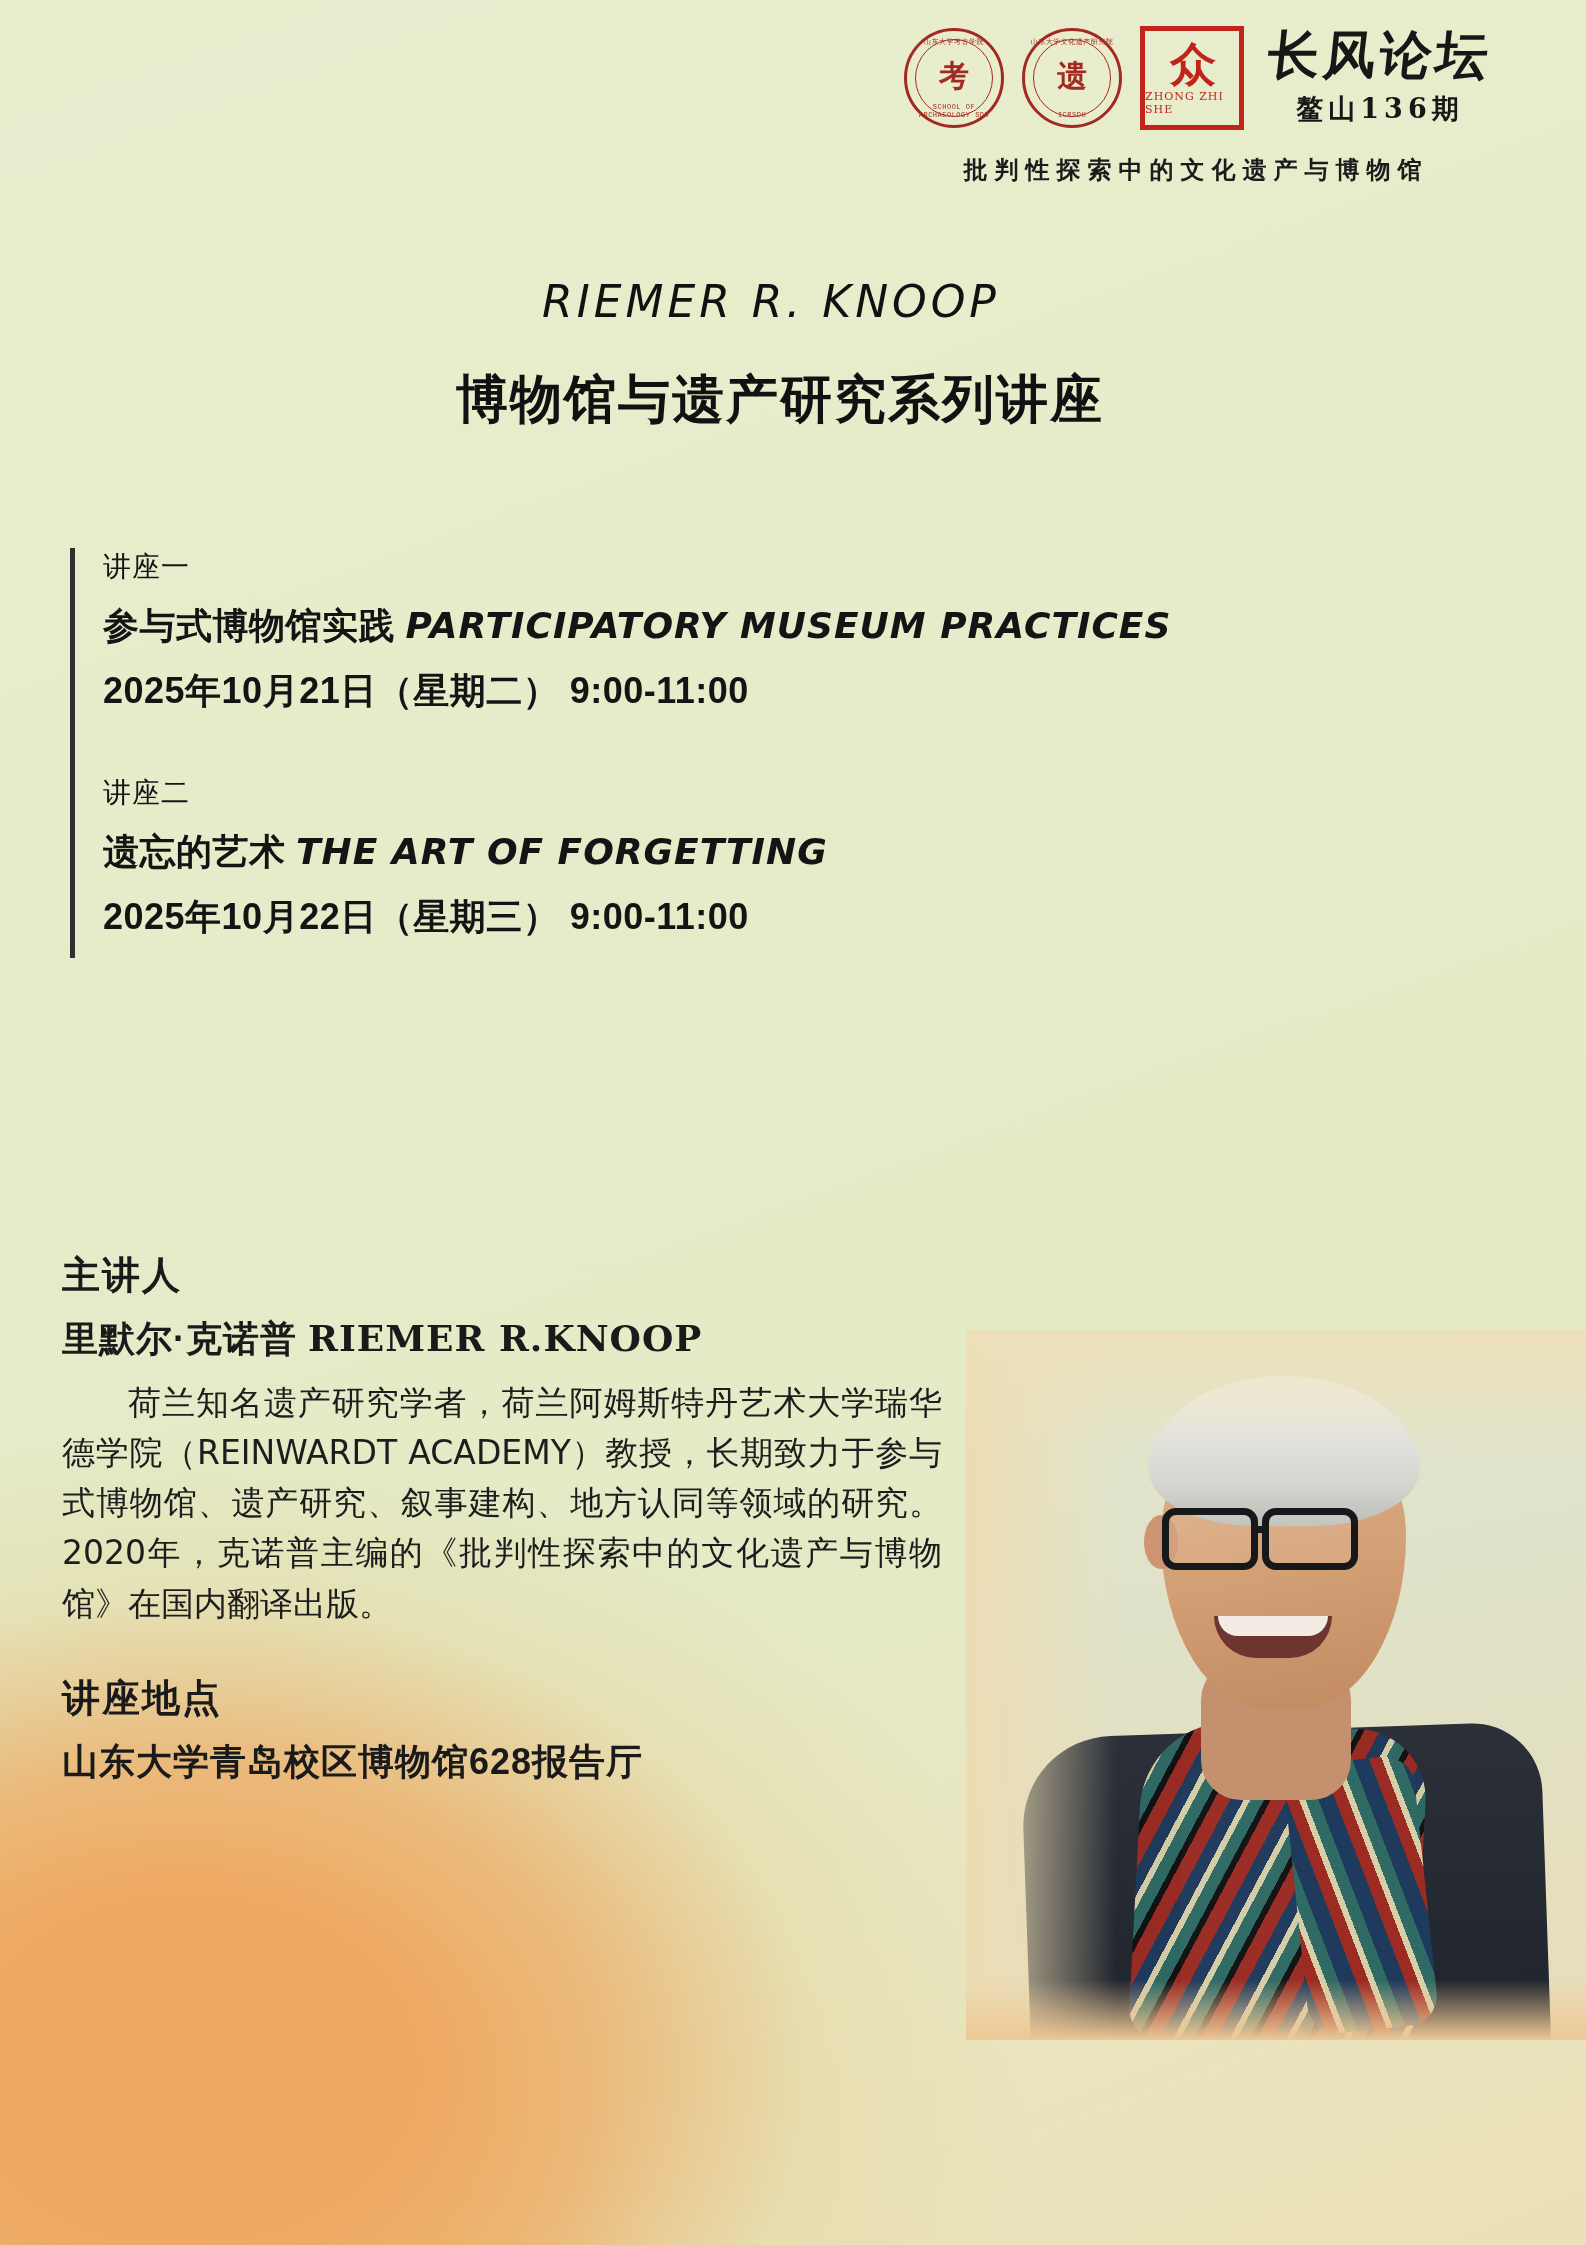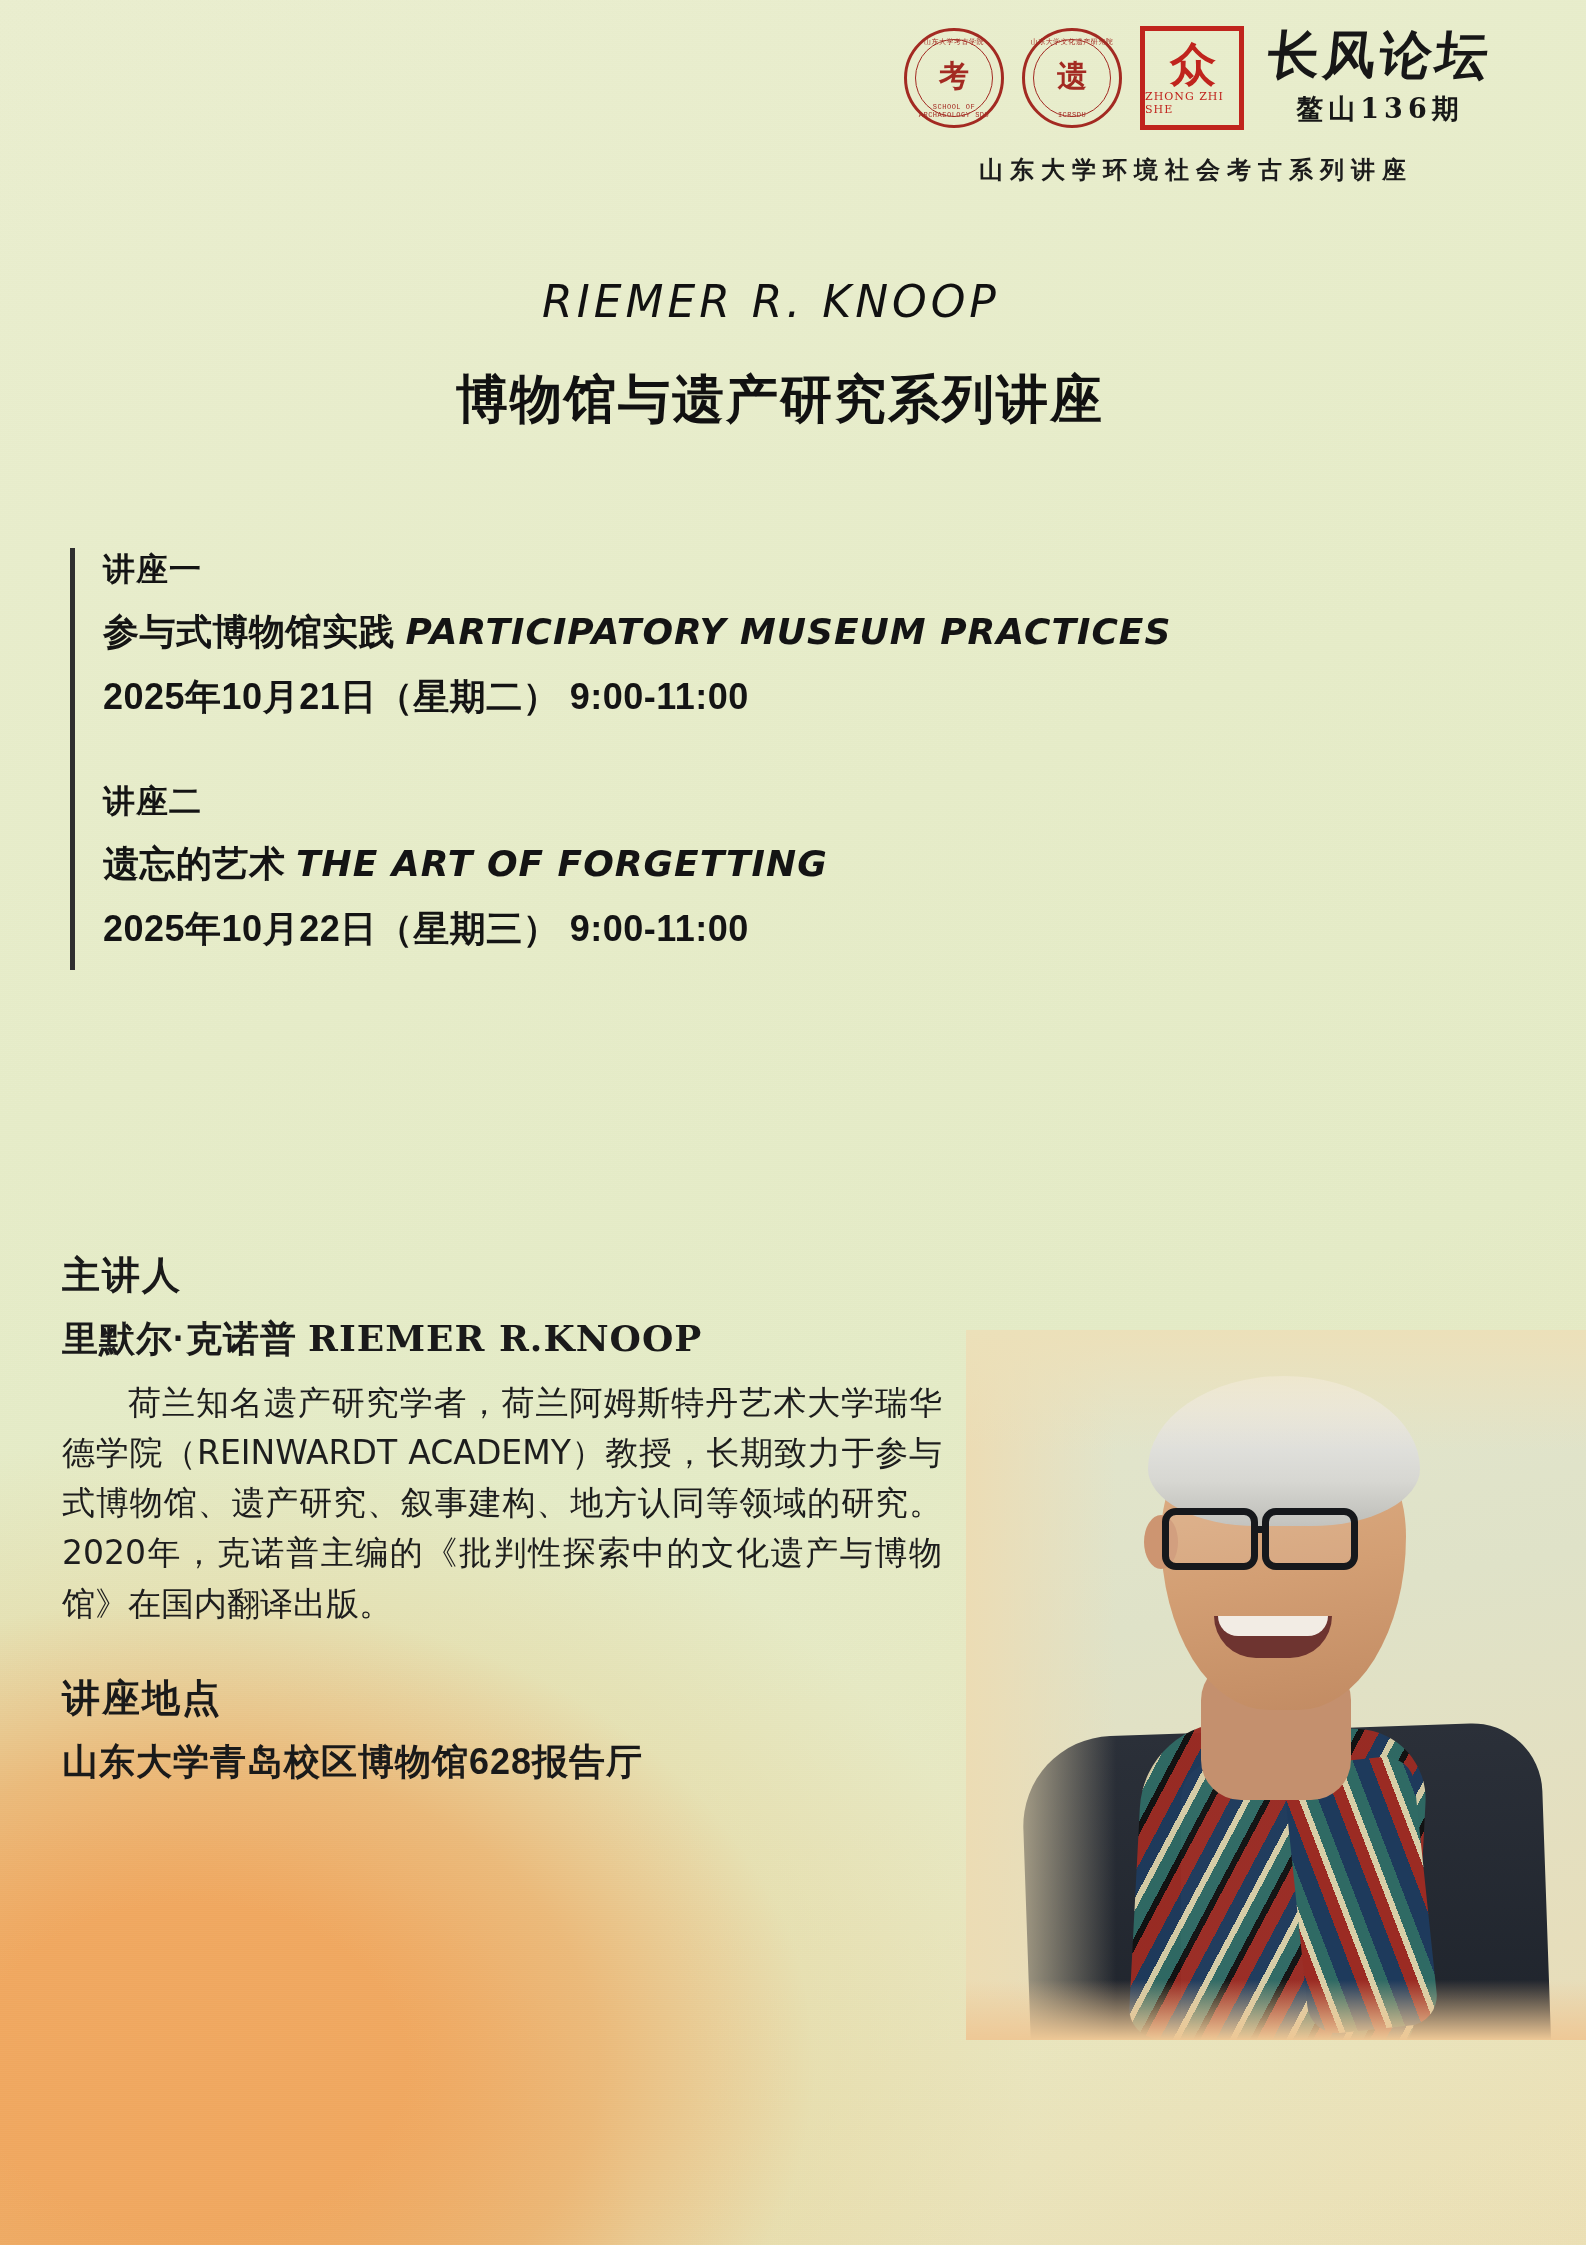--- a/index.html
+++ b/index.html
@@ -185,22 +185,22 @@
     position: absolute;
     top: 548px;
     left: 70px;
     right: 60px;
     border-left: 5px solid #2f2f2f;
     padding-left: 28px;
   }
   .lecture { margin-bottom: 58px; }
   .lecture:last-child { margin-bottom: 16px; }
   .lec-label {
-    font-size: 32px;
-    font-weight: bold;
+    font-size: 28px;
+    font-weight: normal;
     color: #141414;
     letter-spacing: 1px;
   }
   .lec-topic {
     font-size: 36px;
     font-weight: bold;
     color: #141414;
     margin-top: 16px;
     letter-spacing: 0.5px;
   }
@@ -417,21 +417,21 @@
       <div class="square-seal">
         <div class="glyph">众</div>
         <div class="sub">ZHONG ZHI SHE</div>
       </div>
 
       <div class="brand">
         <div class="brand-title">长风论坛</div>
         <div class="brand-sub">鳌山136期</div>
       </div>
     </div>
-    <div class="series-line">山东大学环境社会考古系列讲座</div>
+    <div class="series-line">批判性探索中的文化遗产与博物馆</div>
   </div>
 
   <div class="title-block">
     <div class="name-en">RIEMER R. KNOOP</div>
     <div class="title-cn">博物馆与遗产研究系列讲座</div>
   </div>
 
   <div class="lectures">
     <div class="lecture">
       <div class="lec-label">讲座一</div>

